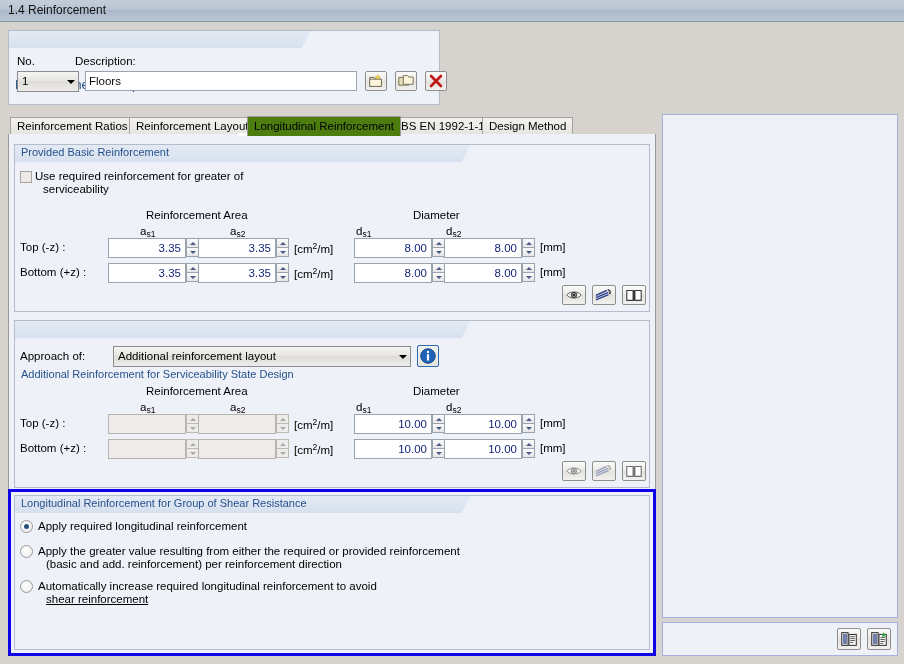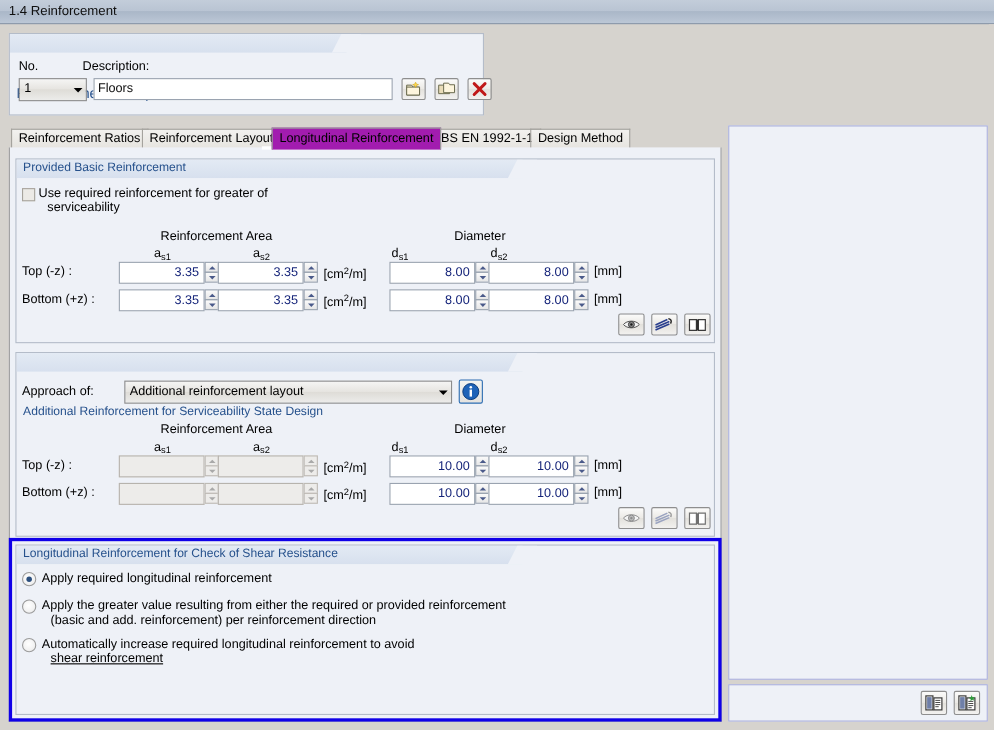--- a/index.html
+++ b/index.html
@@ -102,21 +102,21 @@
 
   
   .tabstrip{position:absolute;left:10px;top:116px;width:550px;height:19px;}
   .tab{
     position:absolute;top:1px;height:18px;box-sizing:border-box;
     background:linear-gradient(to bottom,#f2f1ef 0%,#e6e4df 100%);
     border:1px solid #a5a39e;border-bottom:none;
     font-size:11.5px;line-height:16px;padding:0 6px;white-space:nowrap;color:#000;
   }
   .tab.sel{
-    top:0;height:20px;background:#a21caf;border-color:#9a9a9a;
+    top:0;height:20px;background:#4d7c0f;border-color:#9a9a9a;
     line-height:18px;z-index:3;
   }
 
   
   .hl{
     position:absolute;box-sizing:border-box;border:3px solid #1000e8;
   }
 
   
   .rpanel{
@@ -442,21 +442,21 @@
       </svg>
     </div>
   </div>
 
   <div class="hl" style="left:8px;top:489px;width:648px;height:167px;"></div>
 
   <div class="grp" style="left:14px;top:495px;width:636px;height:155px;">
     <div class="capwrap">
       <div class="capbg" style="width:460px;"></div>
     </div>
-    <div class="lbl" style="left:6px;top:1px;color:#26518c;font-size:11px;">Longitudinal Reinforcement for Check of Shear Resistance</div>
+    <div class="lbl" style="left:6px;top:1px;color:#26518c;font-size:11px;">Longitudinal Reinforcement for Group of Shear Resistance</div>
 
     <div class="rdo on" style="left:5px;top:24px;"></div>
     <div class="lbl" style="left:23px;top:24px;">Apply required longitudinal reinforcement</div>
 
     <div class="rdo" style="left:5px;top:49px;"></div>
     <div class="lbl" style="left:23px;top:49px;">Apply the greater value resulting from either the required or provided reinforcement</div>
     <div class="lbl" style="left:31px;top:62px;">(basic and add. reinforcement) per reinforcement direction</div>
 
     <div class="rdo" style="left:5px;top:84px;"></div>
     <div class="lbl" style="left:23px;top:84px;">Automatically increase required longitudinal reinforcement to avoid</div>

